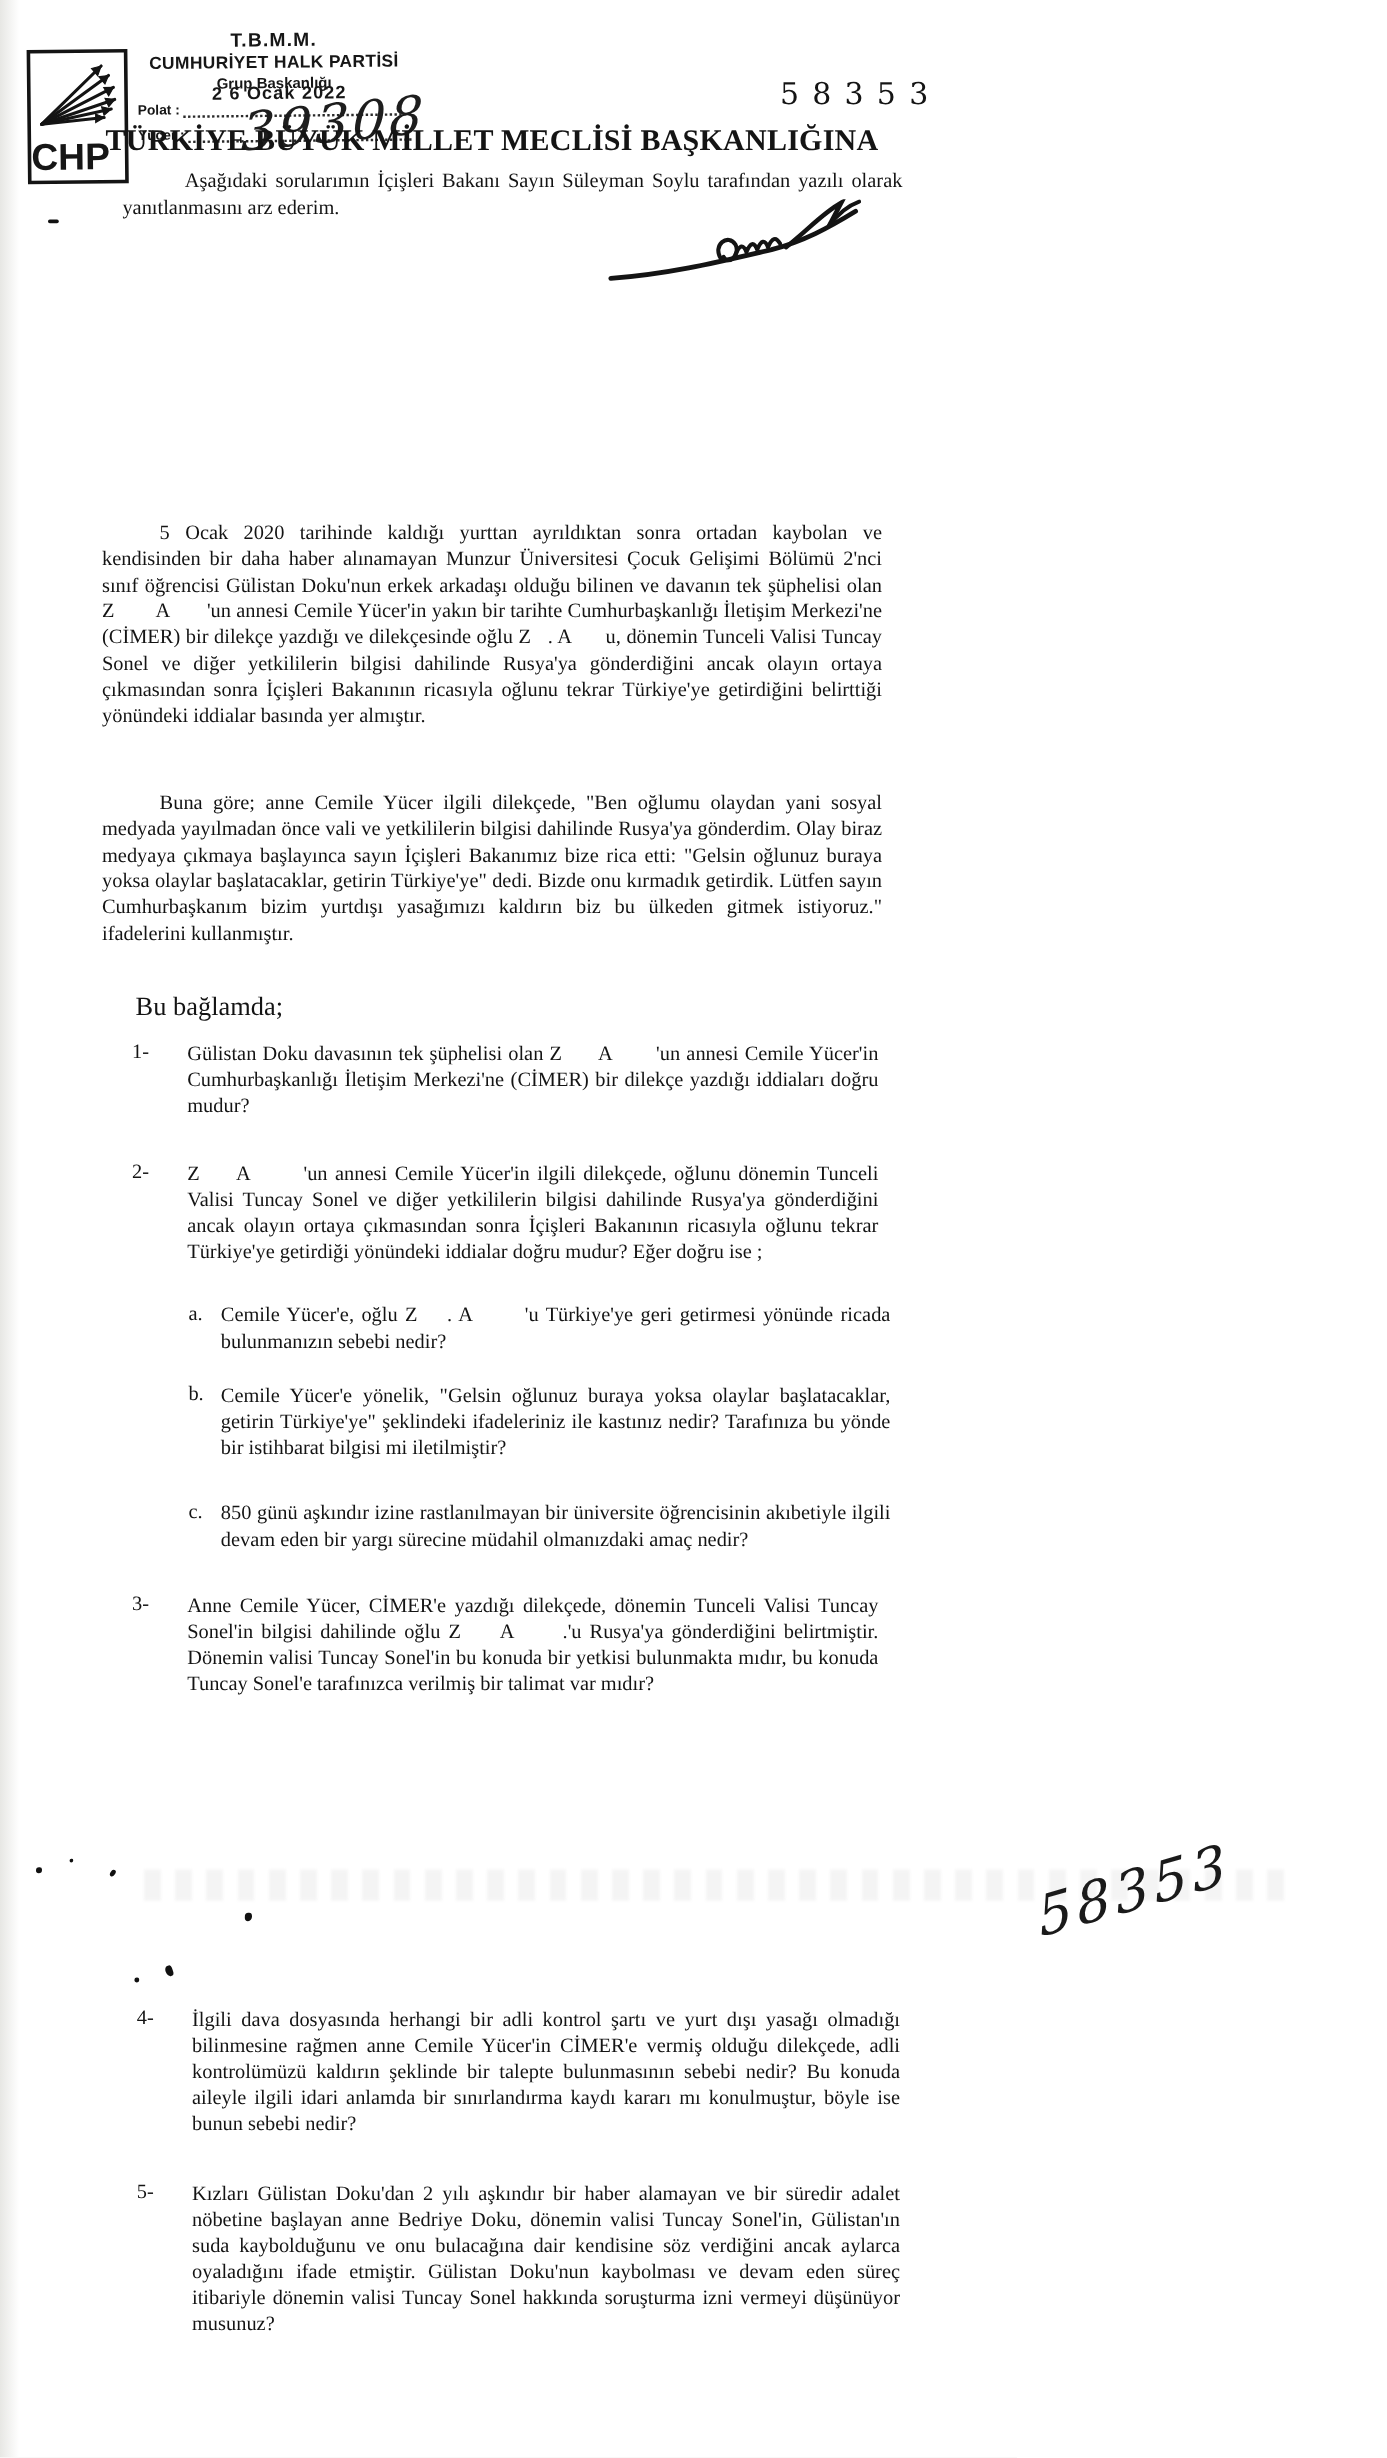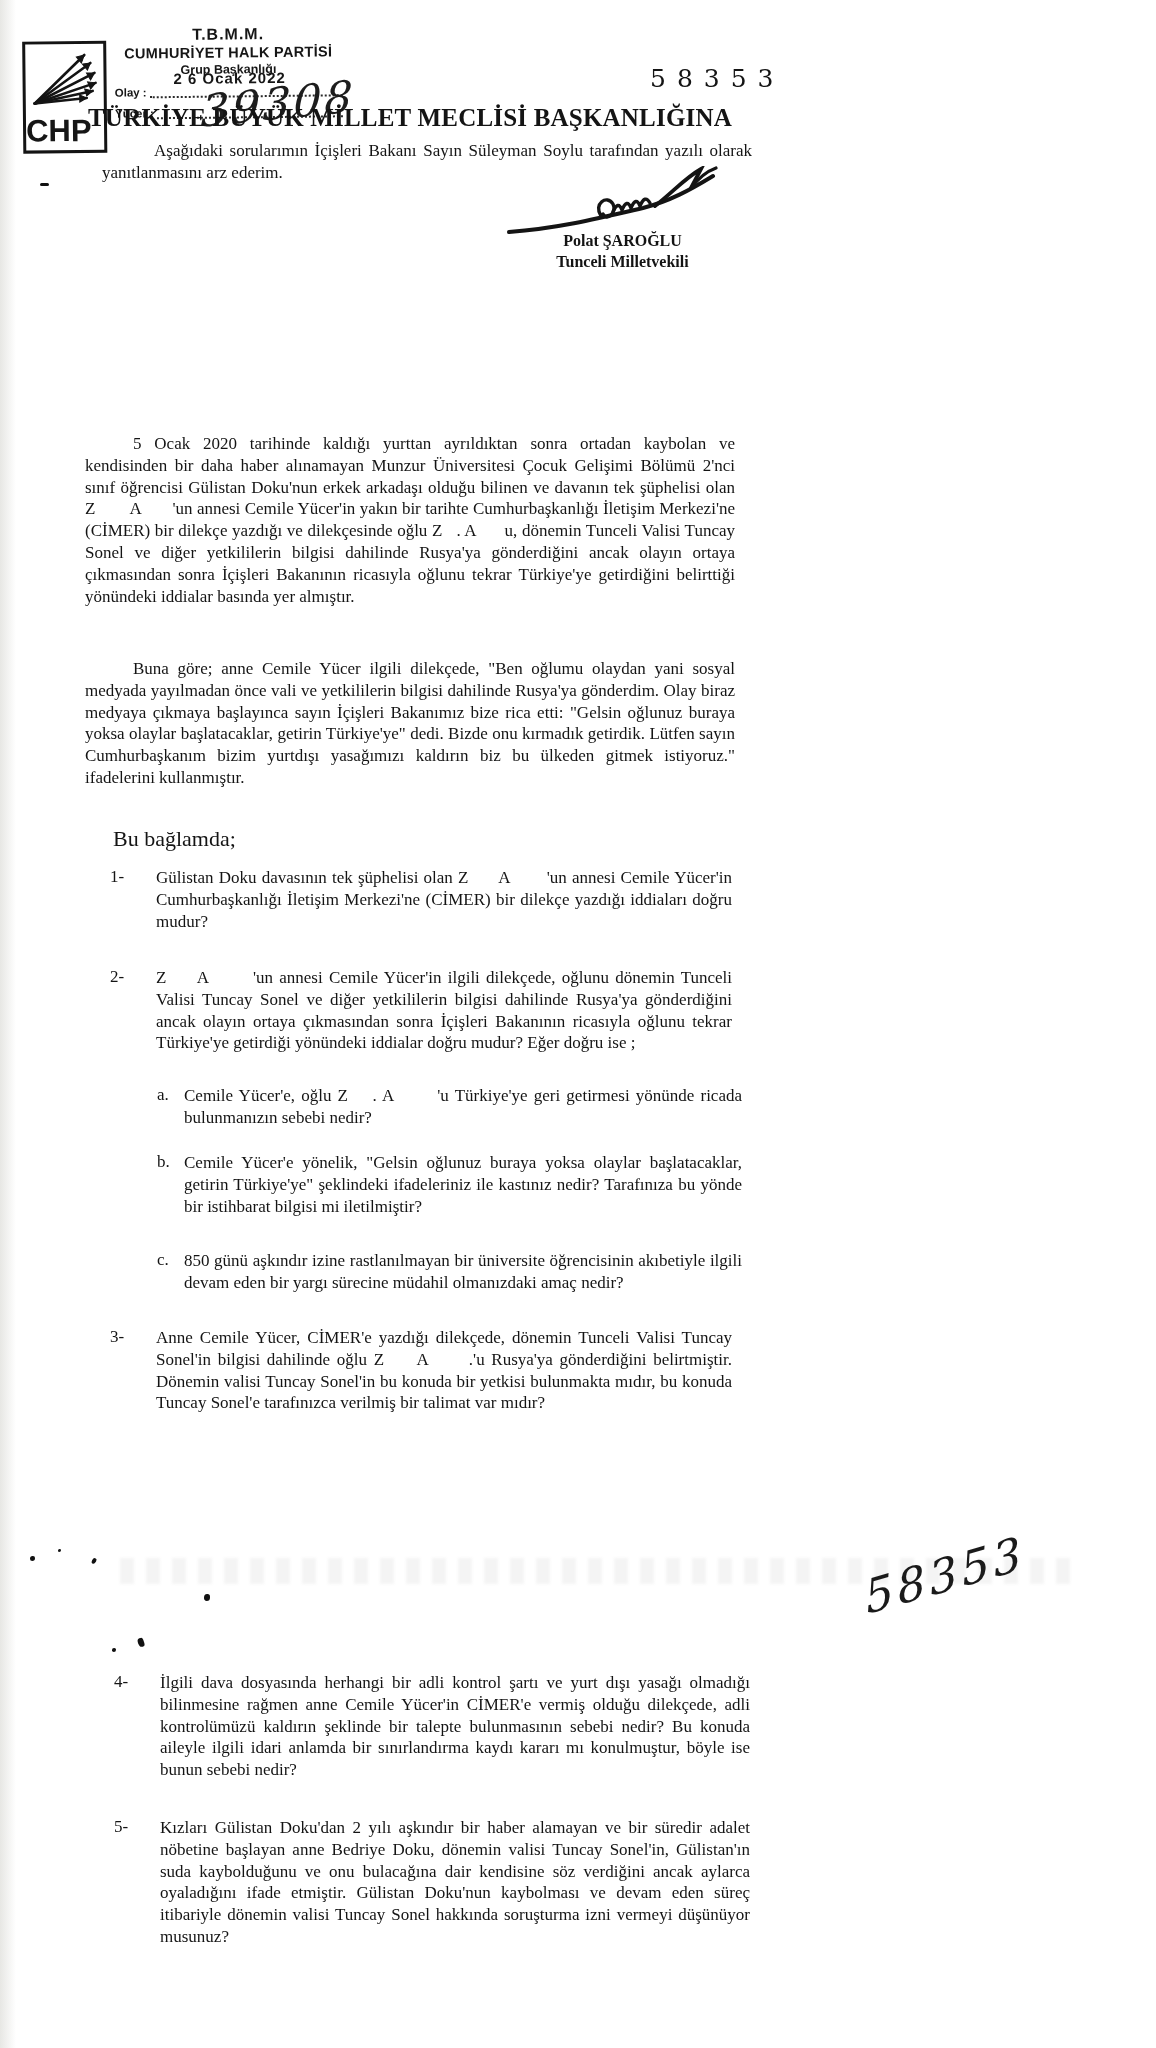--- a/index.html
+++ b/index.html
@@ -121,21 +121,21 @@
           <polygon points="58,51 51,48 51,55" stroke-width="1"></polygon>
         </g>
       </svg>
       <div class="chp-label">CHP</div>
     </div>
     <div class="stamp-text">
       <div class="st-l1">T.B.M.M.</div>
       <div class="st-l2">CUMHURİYET HALK PARTİSİ</div>
       <div class="st-l3">Grup Başkanlığı</div>
       <div class="st-row">
-        <span class="lbl">Olay :</span>
+        <span class="lbl">Polat :</span>
         <span class="leader">
           <span class="st-date-val">2 6 Ocak 2022</span>
         </span>
       </div>
       <div class="st-row">
         <span class="lbl">Yücer :</span>
         <span class="leader">
           <span class="hand-sayi">39308</span>
         </span>
       </div>
@@ -149,24 +149,20 @@
 
   <svg class="sig-svg" viewBox="0 0 215 74">
     <g fill="none" stroke="#141414" stroke-linecap="round">
       <path d="M4,66 C55,62 95,52 138,42 C165,35 185,24 208,10" stroke-width="4"></path>
       <path d="M96,50 c-8,-12 6,-22 12,-12 c4,8 -6,18 -10,10" stroke-width="3.4"></path>
       <path d="M108,46 q5,-12 9,-2 q5,-12 9,-2 q5,-12 9,-2 q5,-12 10,-3" stroke-width="3.4"></path>
       <path d="M150,40 C168,26 180,12 196,3 L186,22" stroke-width="3.8"></path>
       <path d="M186,22 C192,14 200,6 211,2" stroke-width="3.2"></path>
     </g>
   </svg>
-  <div class="signer">
-    <div>Polat ŞAROĞLU</div>
-    <div>Tunceli Milletvekili</div>
-  </div>
 
   <div class="para p1">5 Ocak 2020 tarihinde kaldığı yurttan ayrıldıktan sonra ortadan kaybolan ve kendisinden bir daha haber alınamayan Munzur Üniversitesi Çocuk Gelişimi Bölümü 2'nci sınıf öğrencisi Gülistan Doku'nun erkek arkadaşı olduğu bilinen ve davanın tek şüphelisi olan Z&nbsp;&nbsp;&nbsp;&nbsp;&nbsp;&nbsp;&nbsp; A&nbsp;&nbsp;&nbsp;&nbsp;&nbsp;&nbsp;&nbsp;'un annesi Cemile Yücer'in yakın bir tarihte Cumhurbaşkanlığı İletişim Merkezi'ne (CİMER) bir dilekçe yazdığı ve dilekçesinde oğlu Z&nbsp;&nbsp;&nbsp;. A&nbsp;&nbsp;&nbsp;&nbsp;&nbsp;&nbsp;u, dönemin Tunceli Valisi Tuncay Sonel ve diğer yetkililerin bilgisi dahilinde Rusya'ya gönderdiğini ancak olayın ortaya çıkmasından sonra İçişleri Bakanının ricasıyla oğlunu tekrar Türkiye'ye getirdiğini belirttiği yönündeki iddialar basında yer almıştır.</div>
   <div class="para p2">Buna göre; anne Cemile Yücer ilgili dilekçede, "Ben oğlumu olaydan yani sosyal medyada yayılmadan önce vali ve yetkililerin bilgisi dahilinde Rusya'ya gönderdim. Olay biraz medyaya çıkmaya başlayınca sayın İçişleri Bakanımız bize rica etti: "Gelsin oğlunuz buraya yoksa olaylar başlatacaklar, getirin Türkiye'ye" dedi. Bizde onu kırmadık getirdik. Lütfen sayın Cumhurbaşkanım bizim yurtdışı yasağımızı kaldırın biz bu ülkeden gitmek istiyoruz." ifadelerini kullanmıştır.</div>
   <div class="context">Bu bağlamda;</div>
 
   <div class="q q1">
     <span class="num">1-</span>
     <div class="para txt">Gülistan Doku davasının tek şüphelisi olan Z&nbsp;&nbsp;&nbsp;&nbsp;&nbsp; A&nbsp;&nbsp;&nbsp;&nbsp;&nbsp;&nbsp;&nbsp;'un annesi Cemile Yücer'in Cumhurbaşkanlığı İletişim Merkezi'ne (CİMER) bir dilekçe yazdığı iddiaları doğru mudur?</div>
   </div>
 

